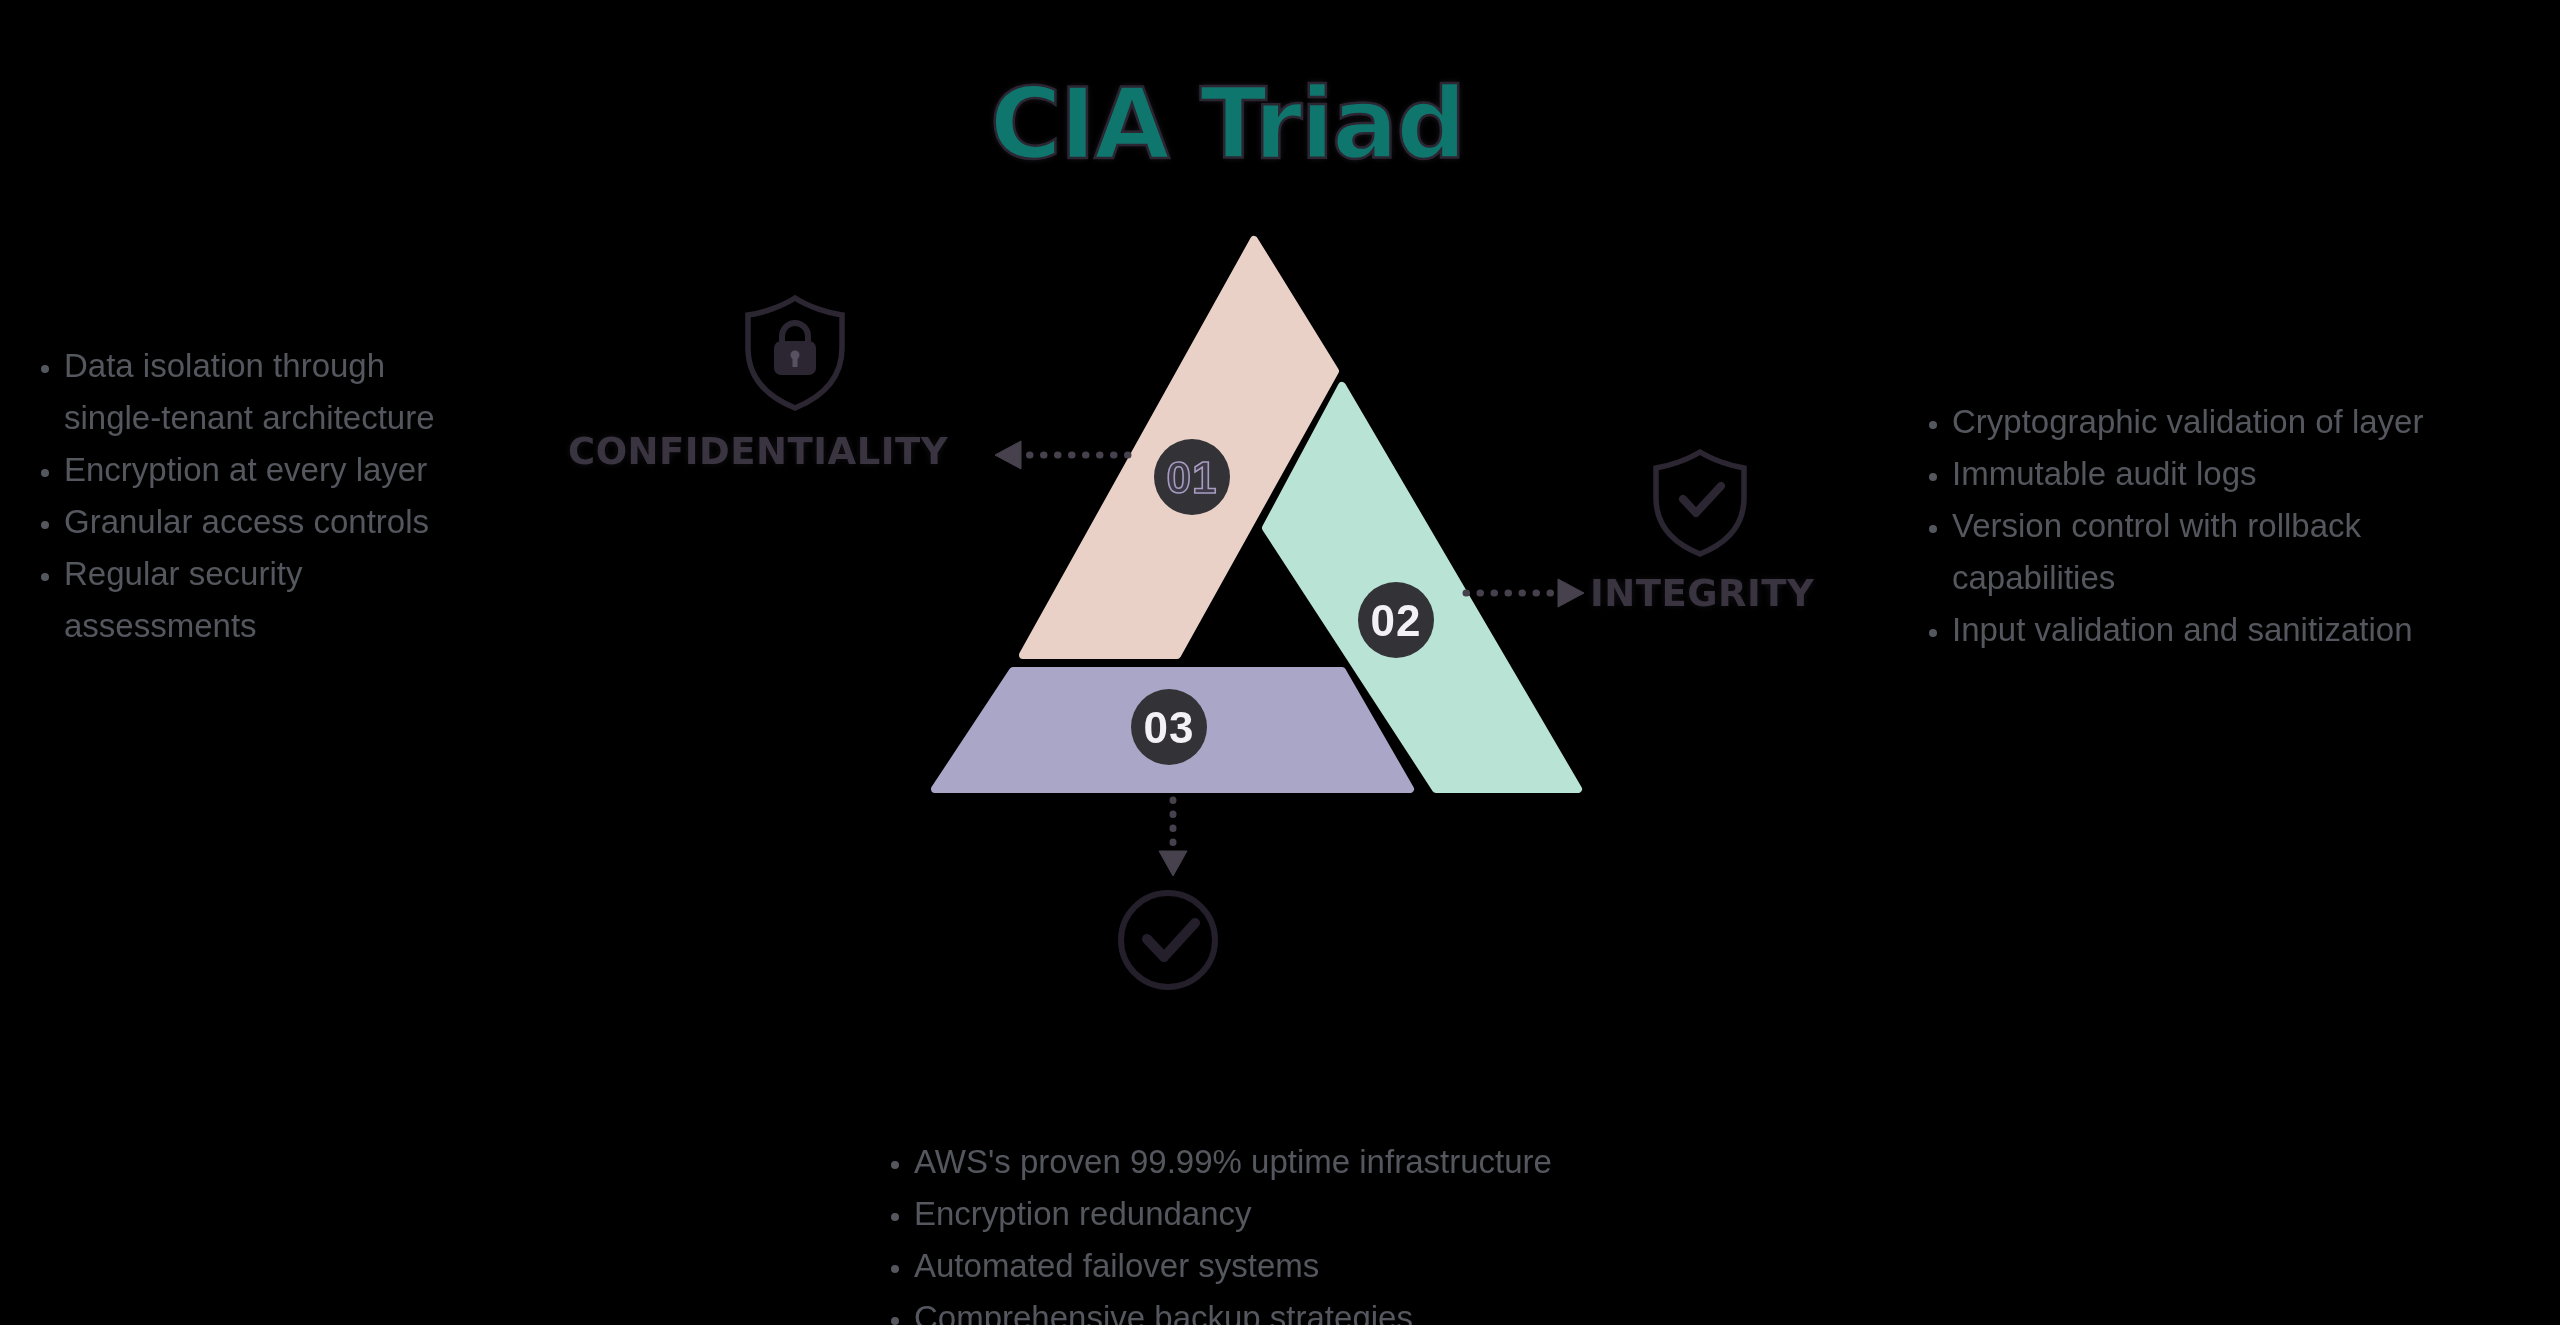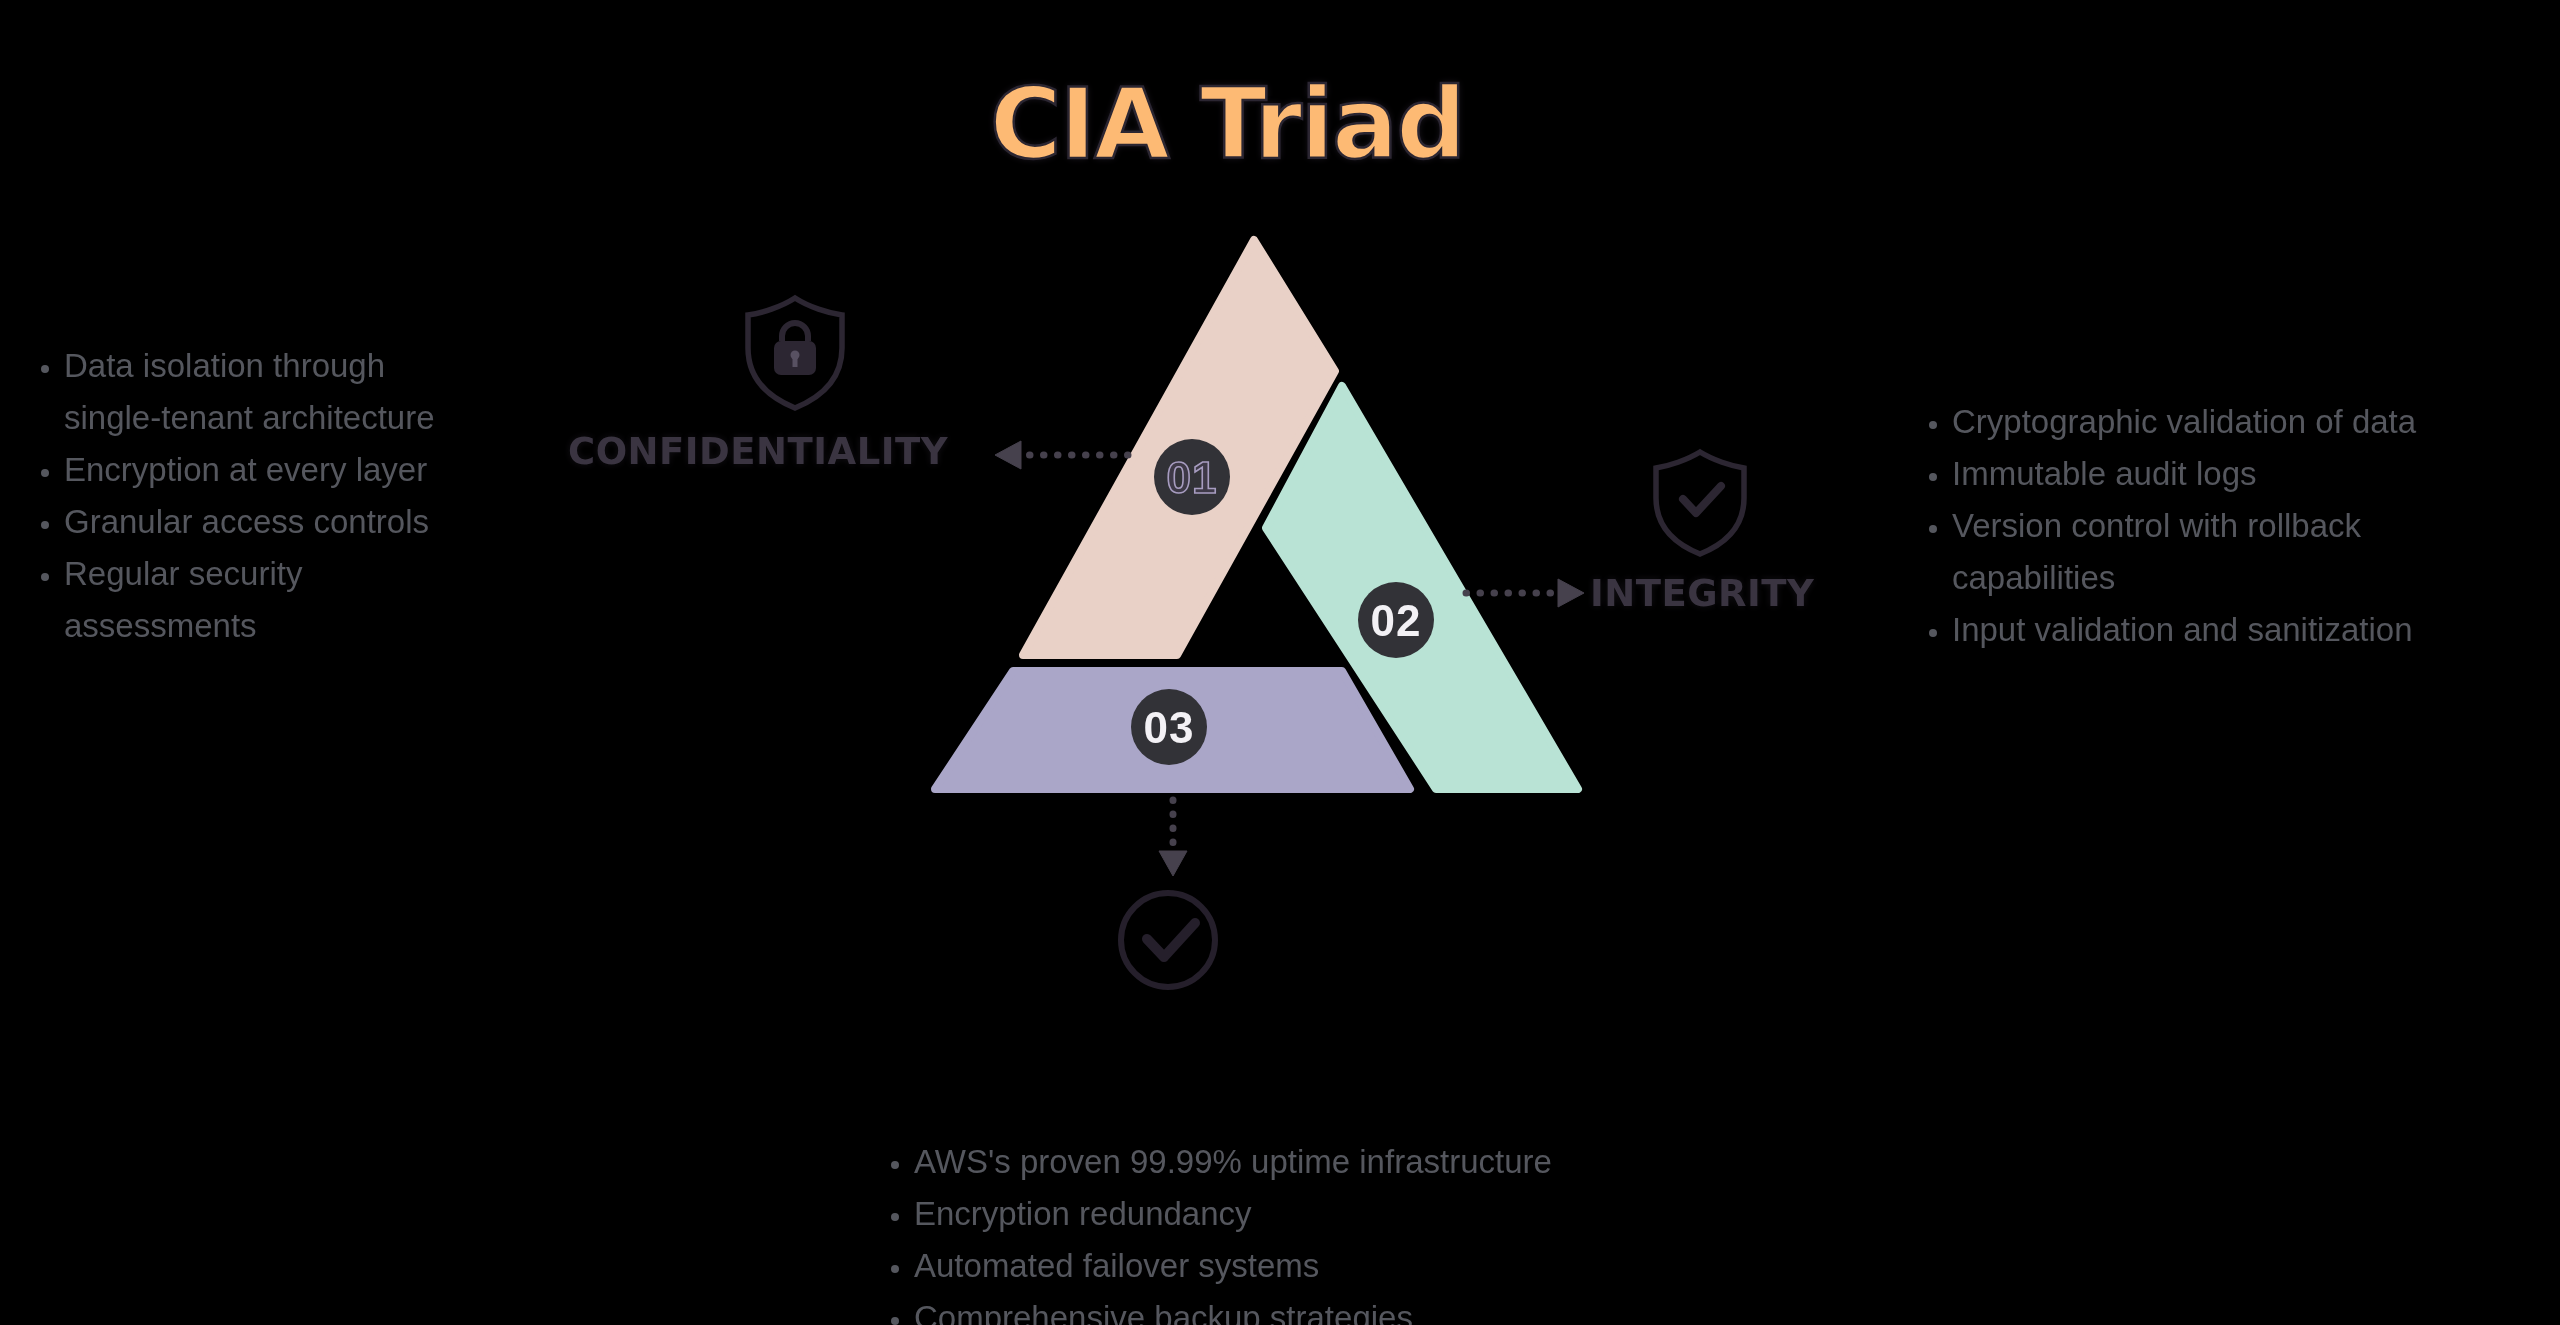--- a/index.html
+++ b/index.html
@@ -5,21 +5,21 @@
   html,body{margin:0;padding:0;background:#000;}
   body{width:2560px;height:1325px;overflow:hidden;position:relative;
        font-family:"Liberation Sans", sans-serif;}
   .stage{position:absolute;inset:0;background:#000;}
 
   
   .page-title{
     position:absolute;top:2px;left:0;width:2454px;text-align:center;
     font-family:"DejaVu Sans", sans-serif;
     font-size:98px;line-height:112px;font-weight:bold;letter-spacing:-2px;
-    color:#fdba74;-webkit-text-stroke:2.5px #2b2632;
+    color:#0f766e;-webkit-text-stroke:2.5px #2b2632;
     text-shadow:0 0 7px rgba(70,60,82,.45);
   }
 
   
   .triad-label{
     position:absolute;font-family:"DejaVu Sans", sans-serif;
     font-weight:bold;font-size:37px;line-height:46px;letter-spacing:.5px;
     color:#3a3441;text-align:left;
     text-shadow:0 0 2px rgba(0,0,0,.85), 0 0 6px rgba(90,80,104,.25);
     white-space:nowrap;
@@ -108,21 +108,21 @@
   <div class="triad-label label-confidentiality">CONFIDENTIALITY</div>
   <div class="triad-label label-integrity">INTEGRITY</div>
 
   <ul class="triad-list list-left">
       <li>Data isolation through single-tenant architecture</li>
       <li>Encryption at every layer</li>
       <li>Granular access controls</li>
       <li>Regular security assessments</li>
     </ul>
   <ul class="triad-list list-right">
-      <li>Cryptographic validation of data</li>
+      <li>Cryptographic validation of layer</li>
       <li>Immutable audit logs</li>
       <li>Version control with rollback capabilities</li>
       <li>Input validation and sanitization</li>
     </ul>
   <ul class="triad-list list-bottom">
       <li>AWS's proven 99.99% uptime infrastructure</li>
       <li>Encryption redundancy</li>
       <li>Automated failover systems</li>
       <li>Comprehensive backup strategies</li>
     </ul>

